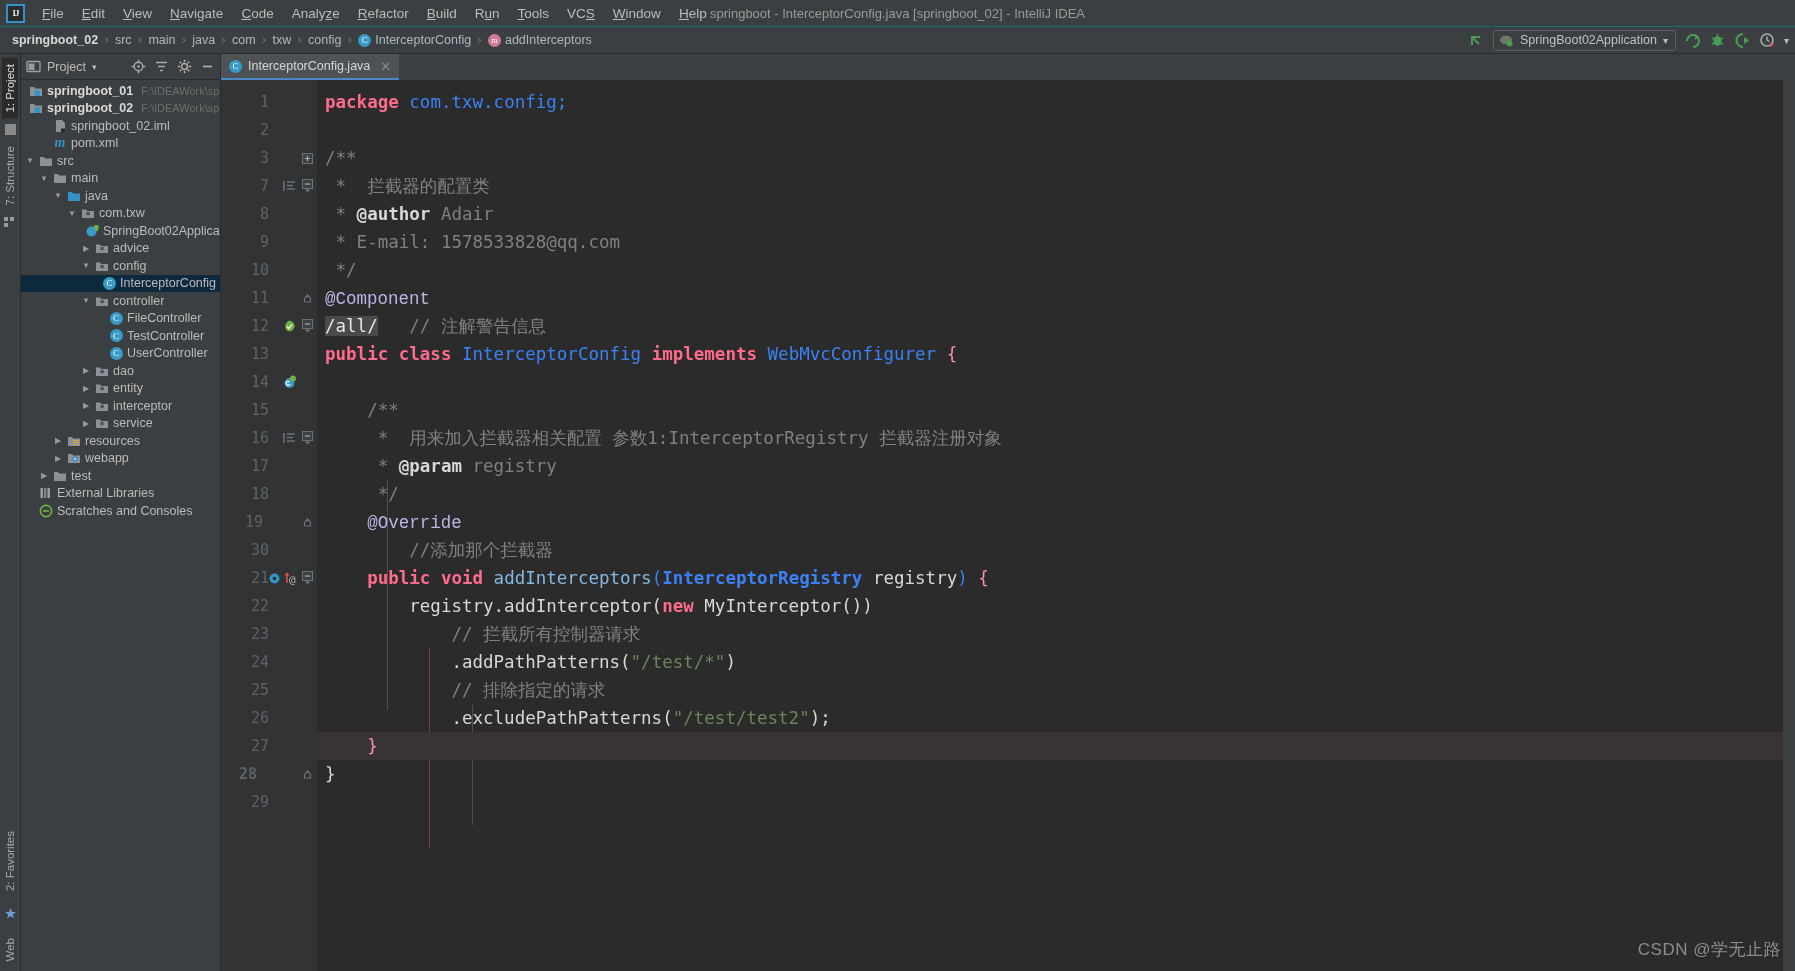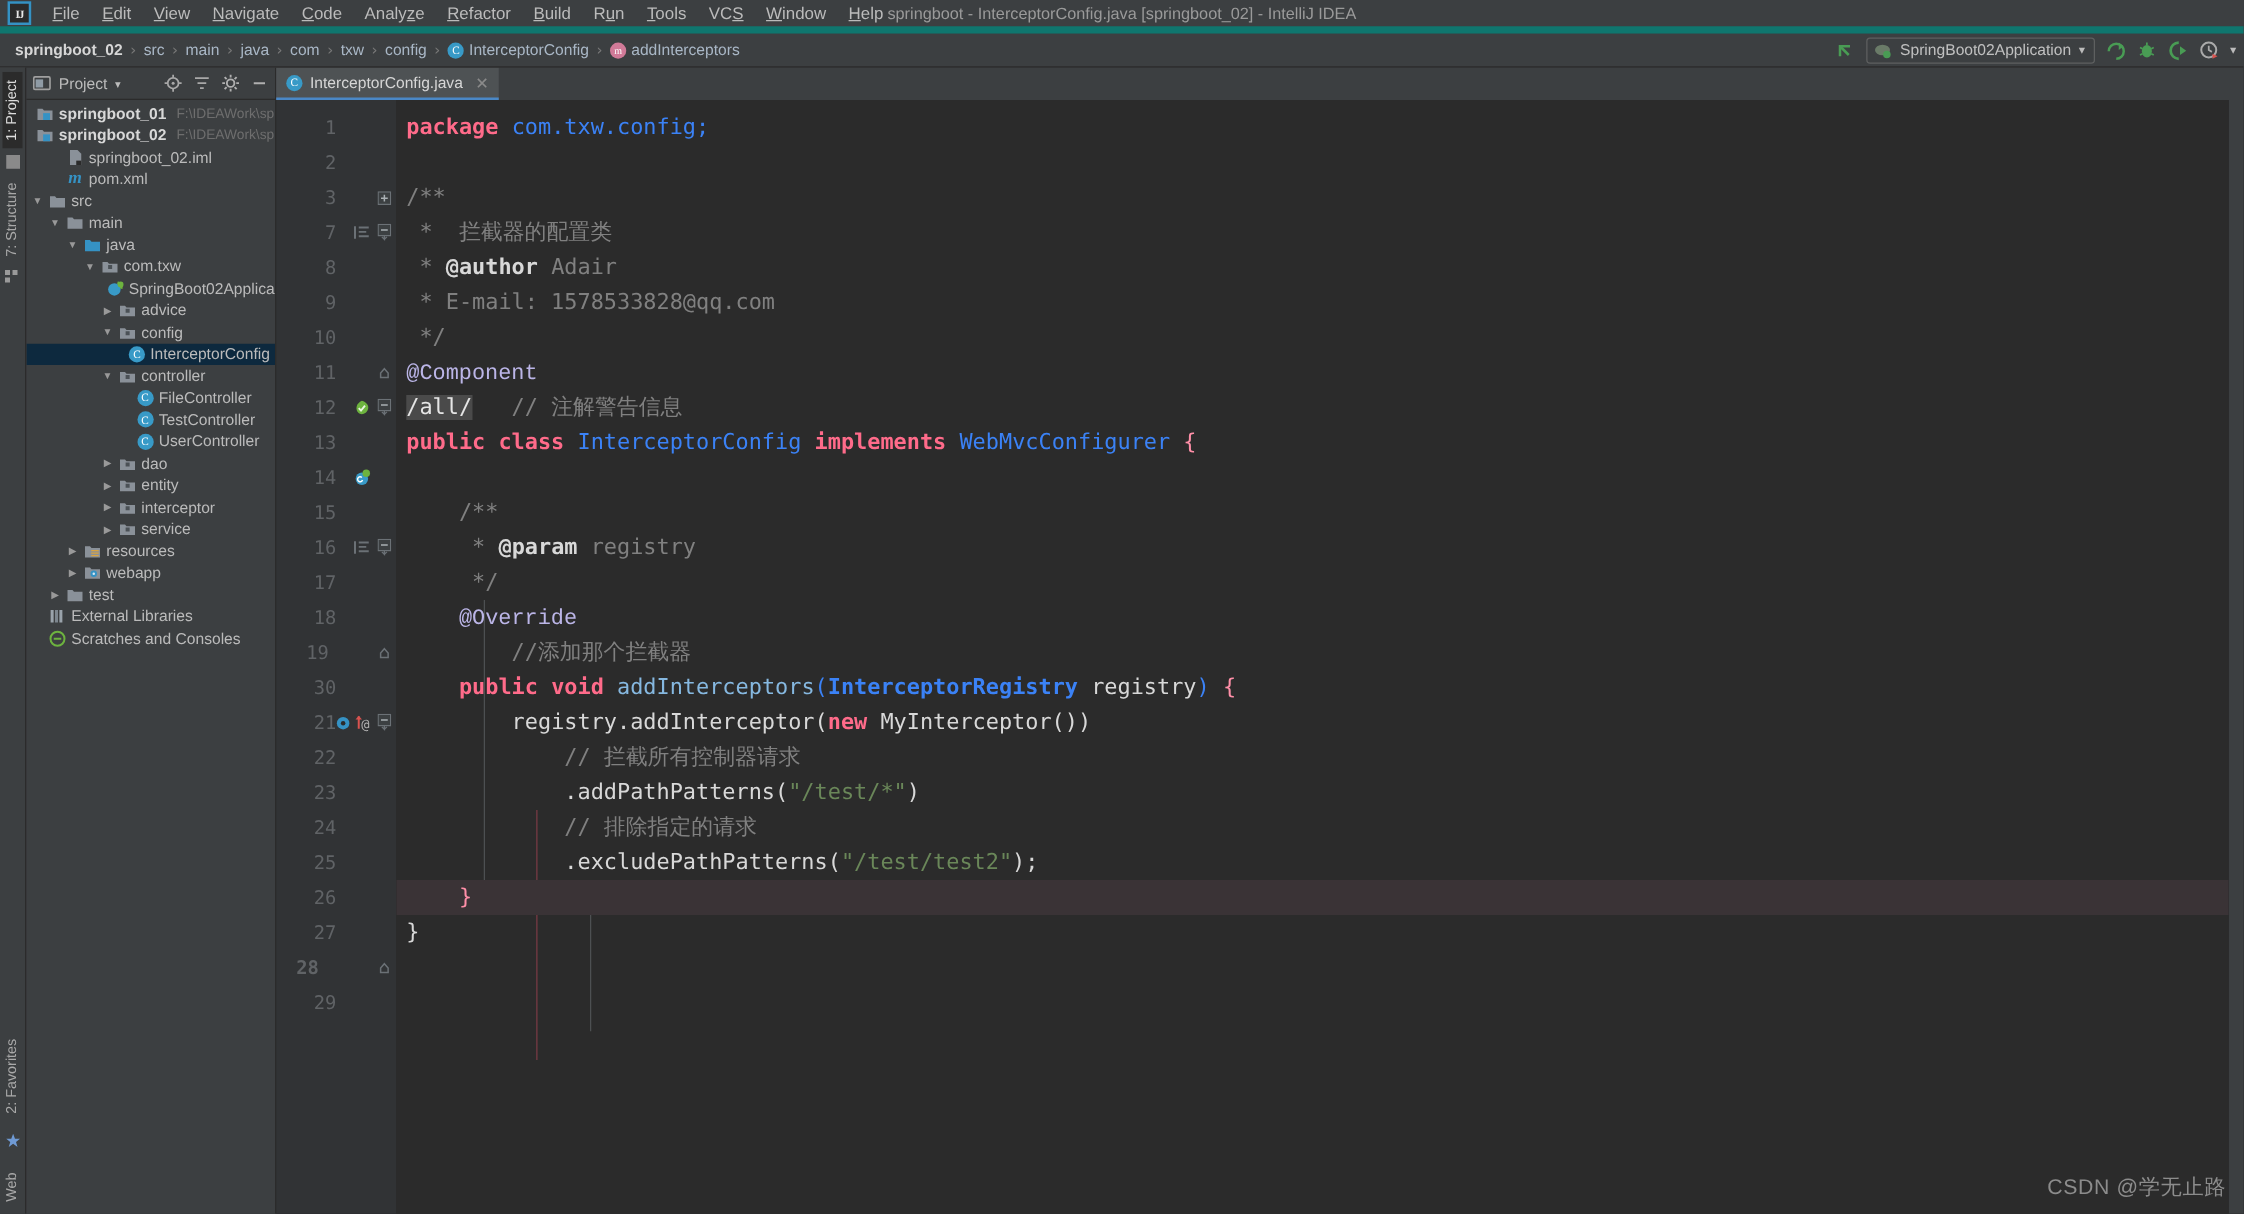--- a/index.html
+++ b/index.html
@@ -11,21 +11,21 @@
     -webkit-font-smoothing: antialiased;
   }
   body { display: flex; flex-direction: column; }
 
   
   .menubar {
     height: 27px; min-height: 27px;
     background: #3c3f41;
     display: flex; align-items: center;
     position: relative;
-    border-bottom: 6px solid #0f766e;
+    border-bottom: 1px solid #0f766e;
   }
   .ij-logo {
     width: 19px; height: 19px; margin-left: 6px; margin-right: 8px;
     border: 2px solid #3592c4; background: #2b2b2b;
     display:flex; align-items:center; justify-content:center;
     color:#e8e8e8; font-size:9px; font-weight:bold; letter-spacing:-1px;
     font-family:"Liberation Serif", serif;
   }
   .menu-item {
     color: #bbbbbb; font-size: 13.5px; padding: 3px 9px;
@@ -762,21 +762,21 @@
           </div>
           <div class="gline">
             <span class="num" style="position: absolute; left: 18px; width: 30px; text-align: right;">27</span>
           </div>
           <div class="gline">
             <span style="position: absolute; right: 4px; display: flex; align-items: center;">
               <svg width="11" height="11" viewBox="0 0 11 11">
                 <path d="M5.5 2 L8.5 5.5 L8.5 9 L2.5 9 L2.5 5.5z" fill="none" stroke="#6b7176" stroke-width="1.2"></path>
               </svg>
             </span>
-            <span class="num" style="position: absolute; left: 4px; width: 30px; text-align: right; font-weight: bold;">28</span>
+            <span class="num" style="position: absolute; left: 18px; width: 30px;  font-weight: bold;">28</span>
           </div>
           <div class="gline">
             <span class="num" style="position: absolute; left: 18px; width: 30px; text-align: right;">29</span>
           </div>
         </div>
       <div class="code" id="code">
 
         <div class="igl" style="left:70px;top:400px;height:230px;"></div>
         <div class="igl" style="left:112px;top:568px;height:200px;background:#7a3b45;"></div>
         <div class="igl" style="left:155px;top:625px;height:120px;"></div>
@@ -785,20 +785,21 @@
           <div class="cline"><span class="cmt">/**</span></div>
           <div class="cline"><span class="cmt"> *  拦截器的配置类</span></div>
           <div class="cline"><span class="cmt"> * </span><span class="pln" style="font-weight:bold">@author</span><span class="cmt"> Adair</span></div>
           <div class="cline"><span class="cmt"> * E-mail: 1578533828@qq.com</span></div>
           <div class="cline"><span class="cmt"> */</span></div>
           <div class="cline"><span class="ann">@Component</span></div>
           <div class="cline"><span class="all-hl">/all/</span><span class="cmt">   // 注解警告信息</span></div>
           <div class="cline"><span class="kw2">public class</span> <span class="typ">InterceptorConfig</span> <span class="kw2">implements</span> <span class="typ">WebMvcConfigurer</span> <span class="brc">{</span></div>
           <div class="cline"></div>
           <div class="cline">    <span class="cmt">/**</span></div>
+          <div class="cline">    <span class="cmt"> *  用来加入拦截器相关配置 参数1:InterceptorRegistry 拦截器注册对象</span></div>
           <div class="cline">    <span class="cmt"> * </span><span class="pln" style="font-weight:bold">@param</span><span class="cmt"> registry</span></div>
           <div class="cline">    <span class="cmt"> */</span></div>
           <div class="cline">    <span class="ann">@Override</span></div>
           <div class="cline">        <span class="cmt">//添加那个拦截器</span></div>
           <div class="cline">    <span class="kw2">public void</span> <span class="fn">addInterceptors</span><span class="typ">(</span><span class="typ" style="font-weight:bold">InterceptorRegistry</span> <span class="pln">registry</span><span class="typ">)</span> <span class="brc">{</span></div>
           <div class="cline">        <span class="pln">registry.addInterceptor(</span><span class="kw2">new</span><span class="pln"> MyInterceptor())</span></div>
           <div class="cline">            <span class="cmt">// 拦截所有控制器请求</span></div>
           <div class="cline">            <span class="pln">.addPathPatterns(</span><span class="str">"/test/*"</span><span class="pln">)</span></div>
           <div class="cline">            <span class="cmt">// 排除指定的请求</span></div>
           <div class="cline">            <span class="pln">.excludePathPatterns(</span><span class="str">"/test/test2"</span><span class="pln">);</span></div>

